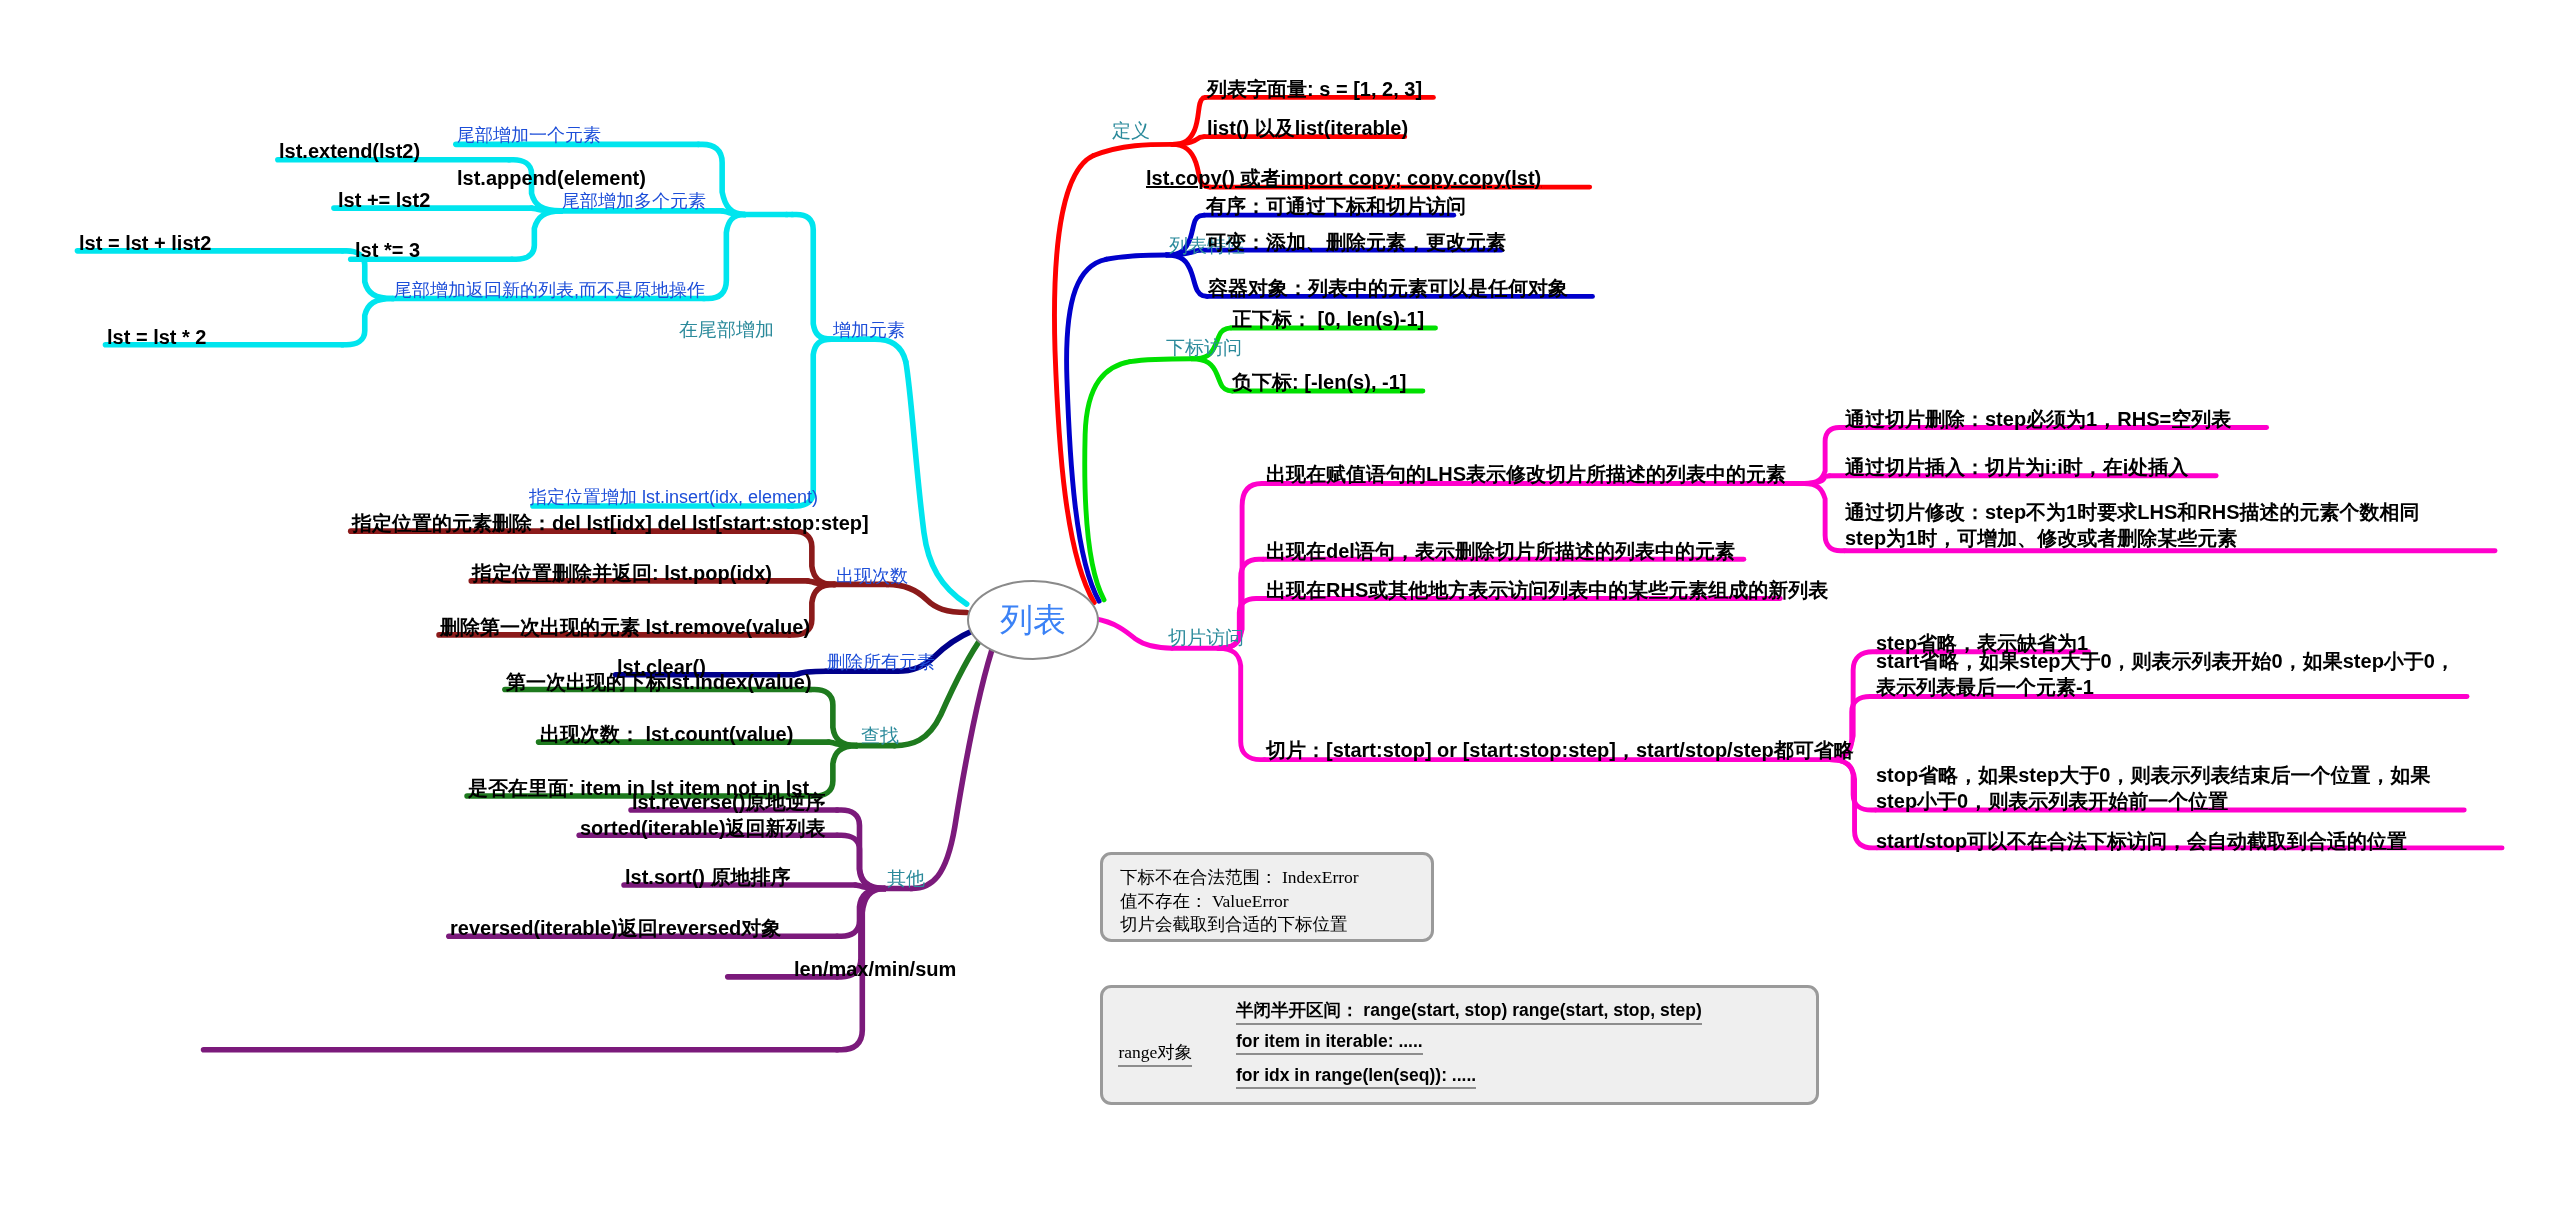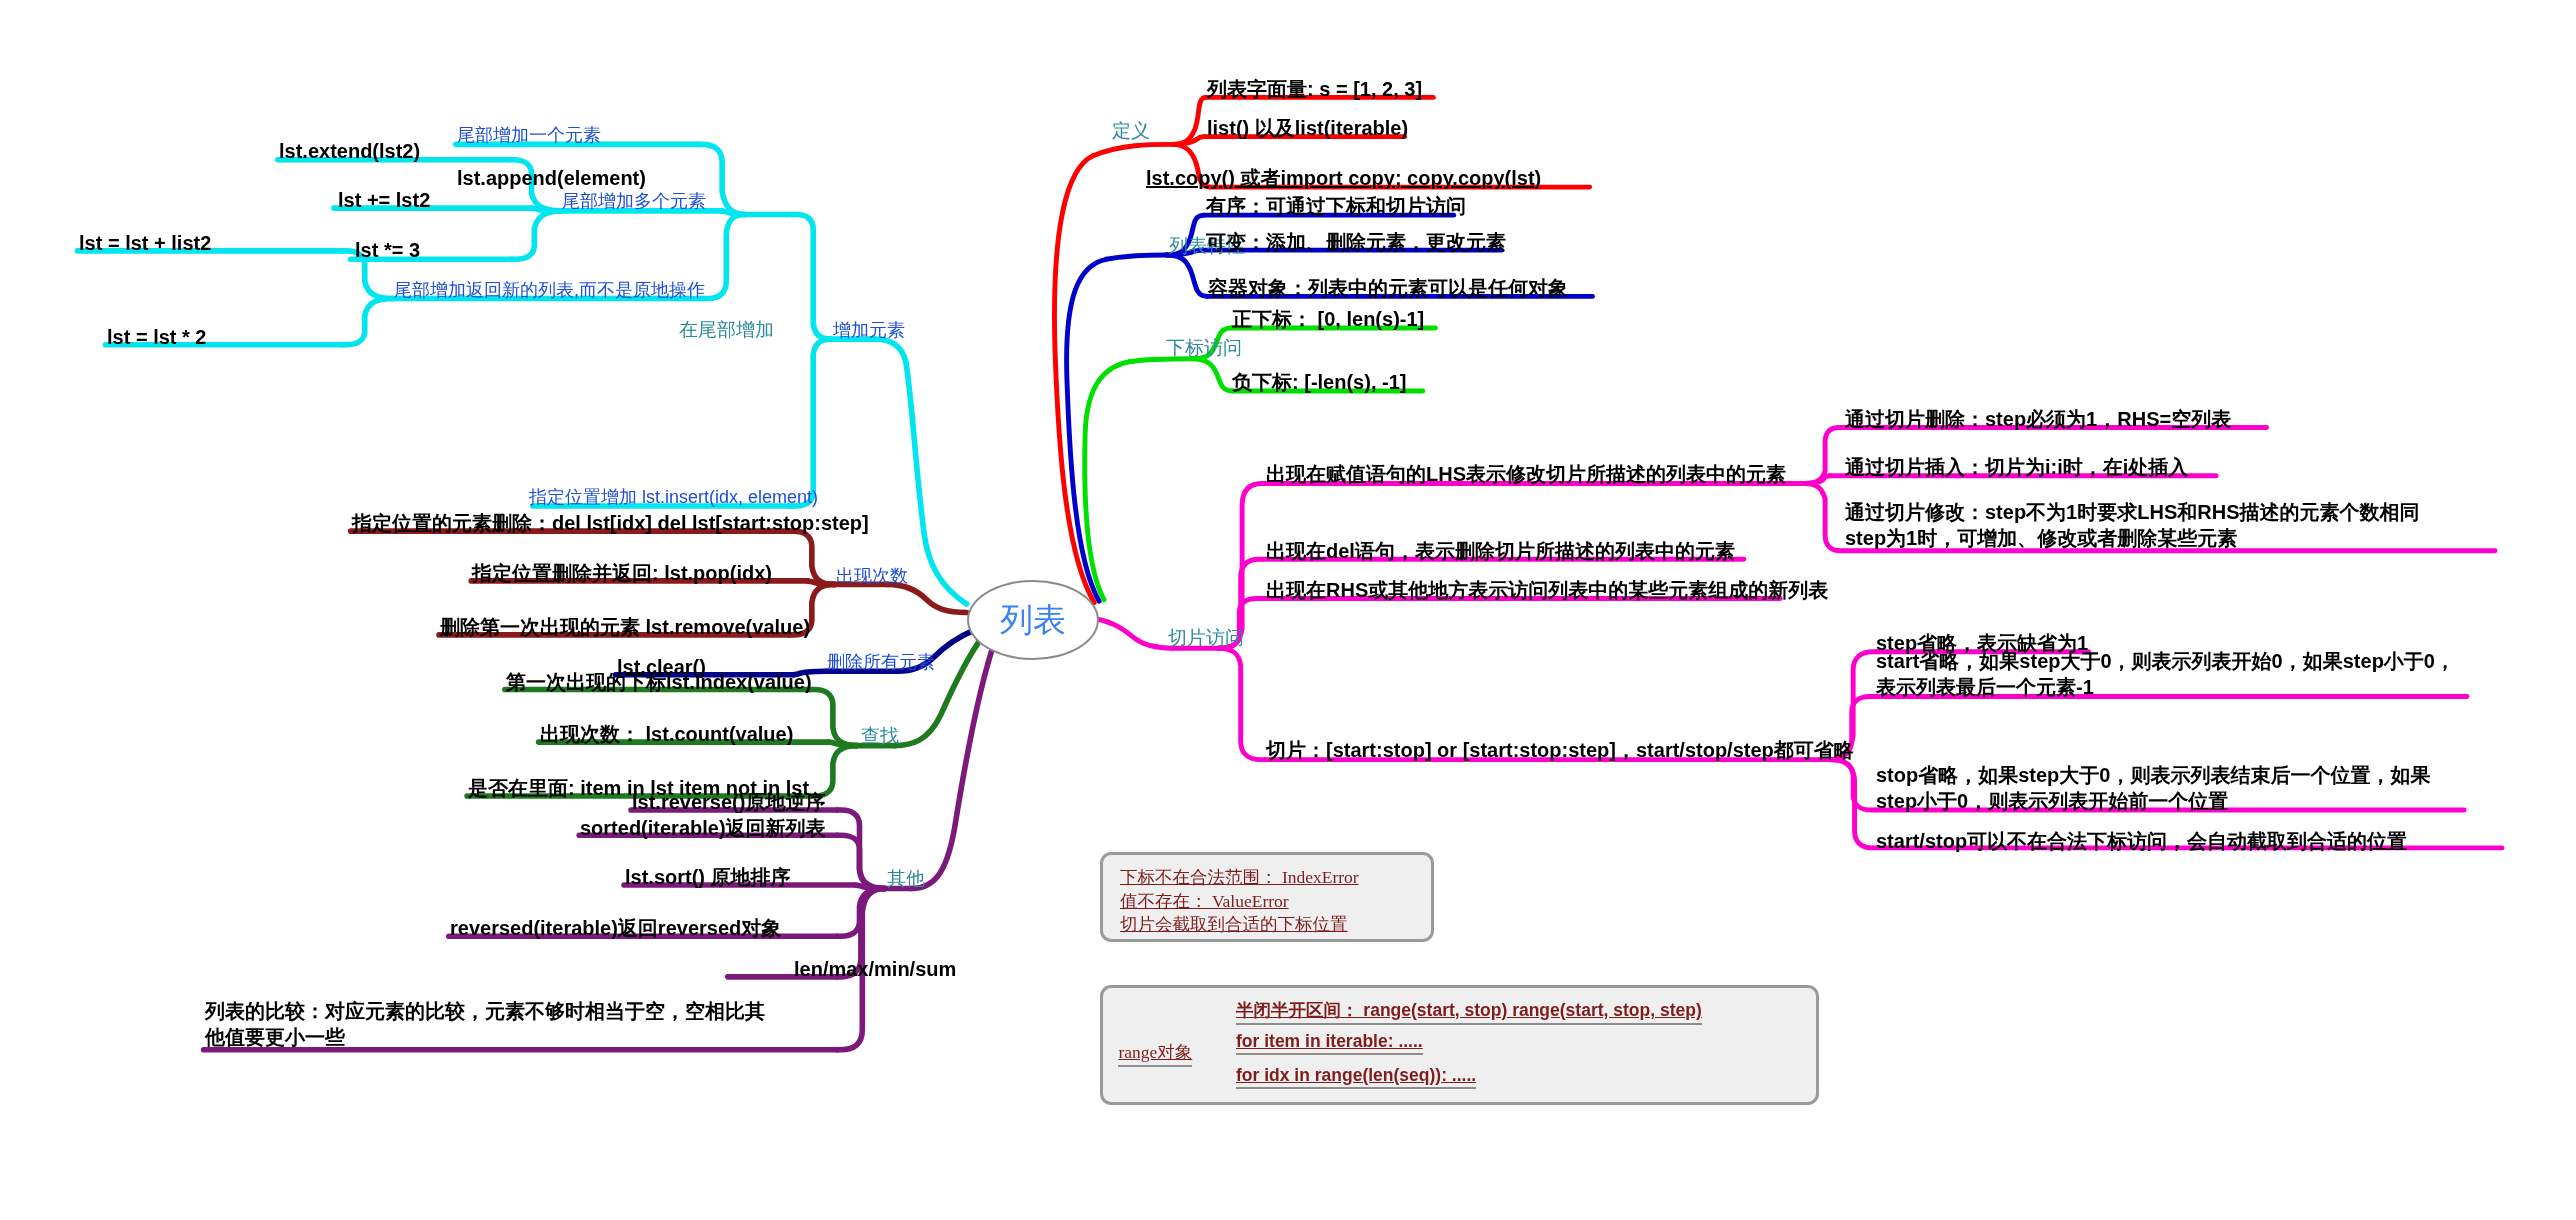--- a/index.html
+++ b/index.html
@@ -18,22 +18,22 @@
   #center{position:absolute;left:967px;top:580px;width:128px;height:76px;
           border:2.8px solid #8a8a8a;border-radius:50%;background:#fff;
           display:flex;align-items:center;justify-content:center;}
   #center span{font-size:33px;font-weight:400;color:#3b82f6;
                font-family:"Liberation Serif","DejaVu Serif",serif;}
 
   
   .gbox{position:absolute;background:#efefef;border:3.5px solid #9a9a9a;border-radius:11.2px;}
   #box-err{left:1100px;top:852px;width:328px;height:84px;}
   #box-range{left:1100px;top:985px;width:713px;height:114px;}
-  .gbox .gline{position:absolute;font-size:17.5px;font-weight:400;color:#7f1d1d;white-space:nowrap;
-               font-family:"Liberation Serif","DejaVu Serif",serif;text-decoration:underline;}
+  .gbox .gline{position:absolute;font-size:17.5px;font-weight:400;color:#000000;white-space:nowrap;
+               font-family:"Liberation Serif","DejaVu Serif",serif;}
   .gbox .gmono{font-family:"Liberation Sans","DejaVu Sans",sans-serif;font-weight:700;}
   .ul{border-bottom:2.8px solid #8d8d8d;padding-bottom:1.4px;}
 </style>
 </head>
 <body>
 
 <div id="stage">
 
   <svg id="wires" viewBox="0 0 3675 1741" xmlns="http://www.w3.org/2000/svg" fill="none" stroke-linecap="round">
     <g stroke-width="6">
@@ -223,21 +223,20 @@
   <div class="node leaf" style="left:506px;top:669px;">第一次出现的下标lst.index(value)</div>
   <div class="node leaf" style="left:540px;top:721px;">出现次数： lst.count(value)</div>
   <div class="node leaf" style="left:468px;top:775px;">是否在里面: item in lst  item not in lst</div>
 
   <div class="node blabel" style="left:887px;top:866px;">其他</div>
   <div class="node leaf" style="left:632px;top:789px;">lst.reverse()原地逆序</div>
   <div class="node leaf" style="left:580px;top:815px;">sorted(iterable)返回新列表</div>
   <div class="node leaf" style="left:625px;top:864px;">lst.sort()  原地排序</div>
   <div class="node leaf" style="left:450px;top:915px;">reversed(iterable)返回reversed对象</div>
   <div class="node leaf" style="left:750px;top:956px;margin-left:44px;">len/max/min/sum</div>
-  <div class="node leaf two" style="left:205px;top:998px;width:645px;">列表的比较：对应元素的比较，元素不够时相当于空，空相比其<br>他值要更小一些</div>
 
   <div class="gbox" id="box-err">
     <div class="gline" style="left:17px;top:9.8px;">下标不在合法范围： IndexError</div>
     <div class="gline" style="left:17px;top:34px;">值不存在： ValueError</div>
     <div class="gline" style="left:17px;top:57px;">切片会截取到合适的下标位置</div>
   </div>
 
   <div class="gbox" id="box-range">
     <div class="gline ul" style="left:15.4px;top:52px;">range对象</div>
     <div class="gline gmono ul" style="left:133px;top:9.8px;">半闭半开区间： range(start, stop) range(start, stop, step)</div>

